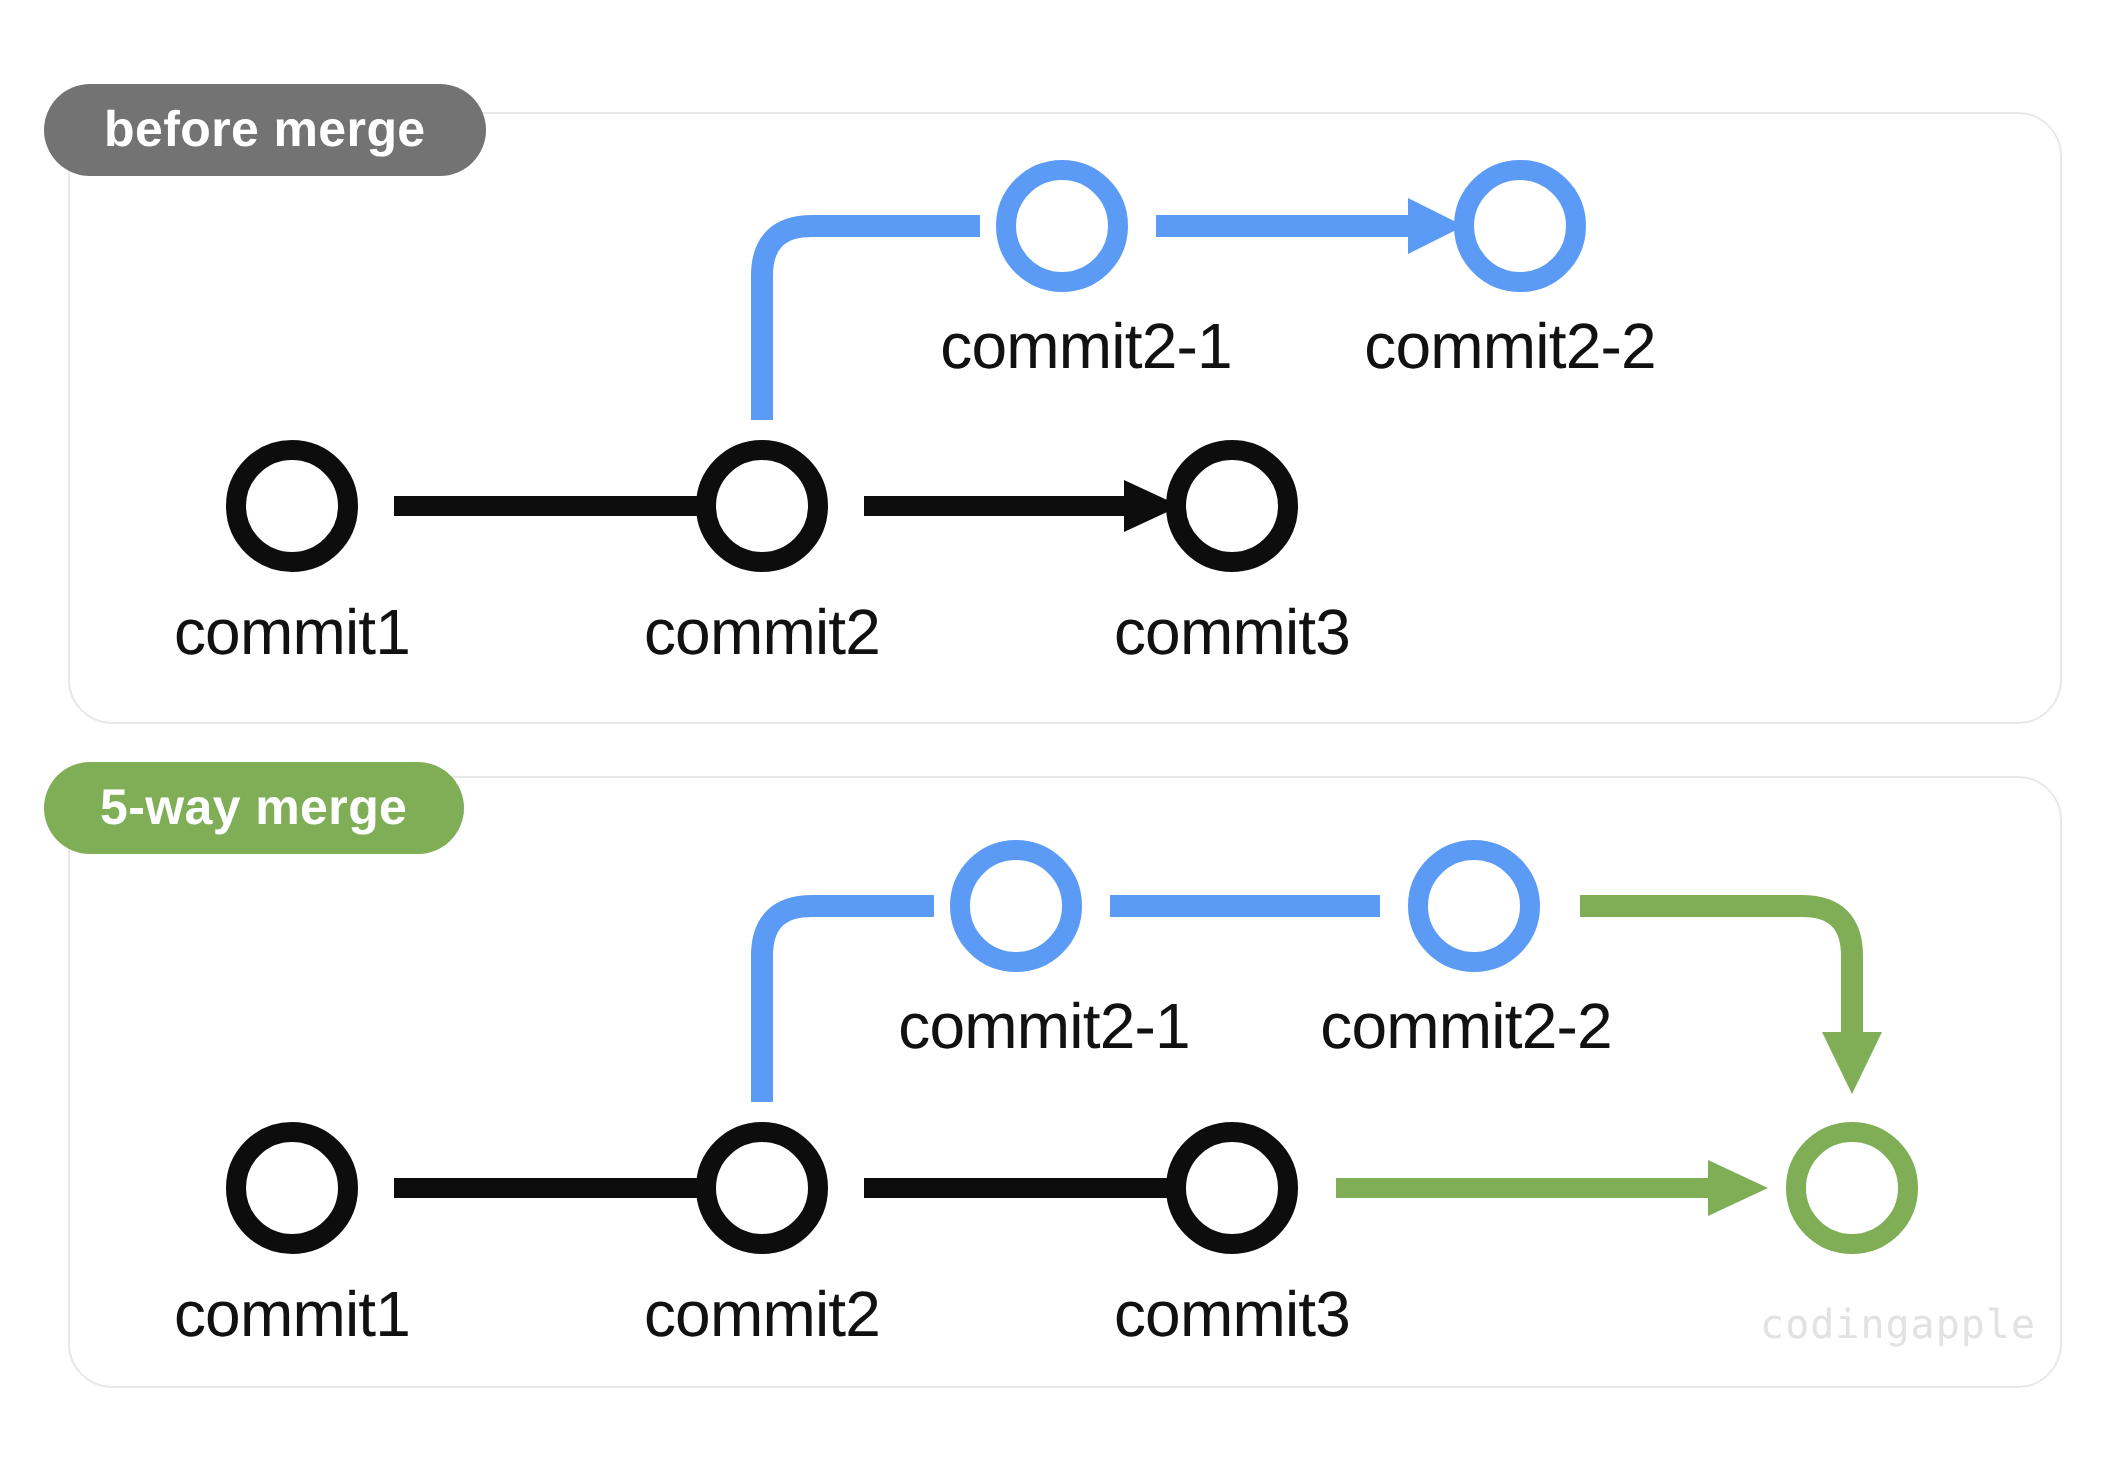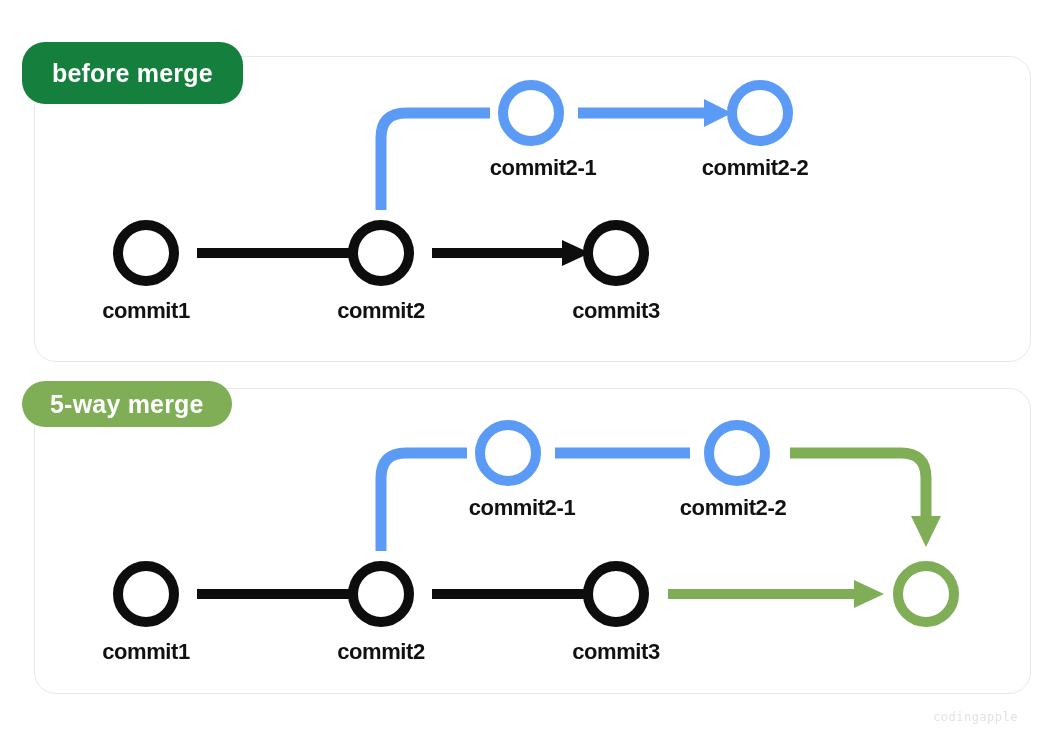--- a/index.html
+++ b/index.html
@@ -44,24 +44,24 @@
     color: #ffffff;
     font-weight: 700;
     letter-spacing: .2px;
     white-space: nowrap;
     box-sizing: border-box;
     z-index: 5;
   }
   .badge--before {
     left: 22px;
     top: 42px;
-    height: 62px;
+    height: 46px;
     padding: 0 30px;
     border-radius: 23px;
-    background: #15803d;
+    background: #737373;
     font-size: 25px;
   }
   .badge--merge {
     left: 22px;
     top: 381px;
     height: 46px;
     padding: 0 28px;
     border-radius: 23px;
     background: #7fae57;
     font-size: 25px;
@@ -75,35 +75,34 @@
     width: 1052px;
     height: 742px;
     pointer-events: none;
     z-index: 3;
   }
 
   
   .node-label {
     position: absolute;
     transform: translateX(-50%);
-    font-size: 22px;
+    font-size: 32px;
     color: #111111;
     white-space: nowrap;
     letter-spacing: -0.4px;
     z-index: 4;
-    font-weight: bold;
   }
 
   
   .watermark {
     position: absolute;
     right: 34px;
-    top: 710px;
+    top: 650px;
     font-family: "DejaVu Sans Mono", "Liberation Mono", monospace;
-    font-size: 12px;
+    font-size: 20px;
     color: #e2e2e2;
     letter-spacing: .5px;
     z-index: 4;
   }
 </style>
 </head>
 <body>
 
 <div class="stage">
 

